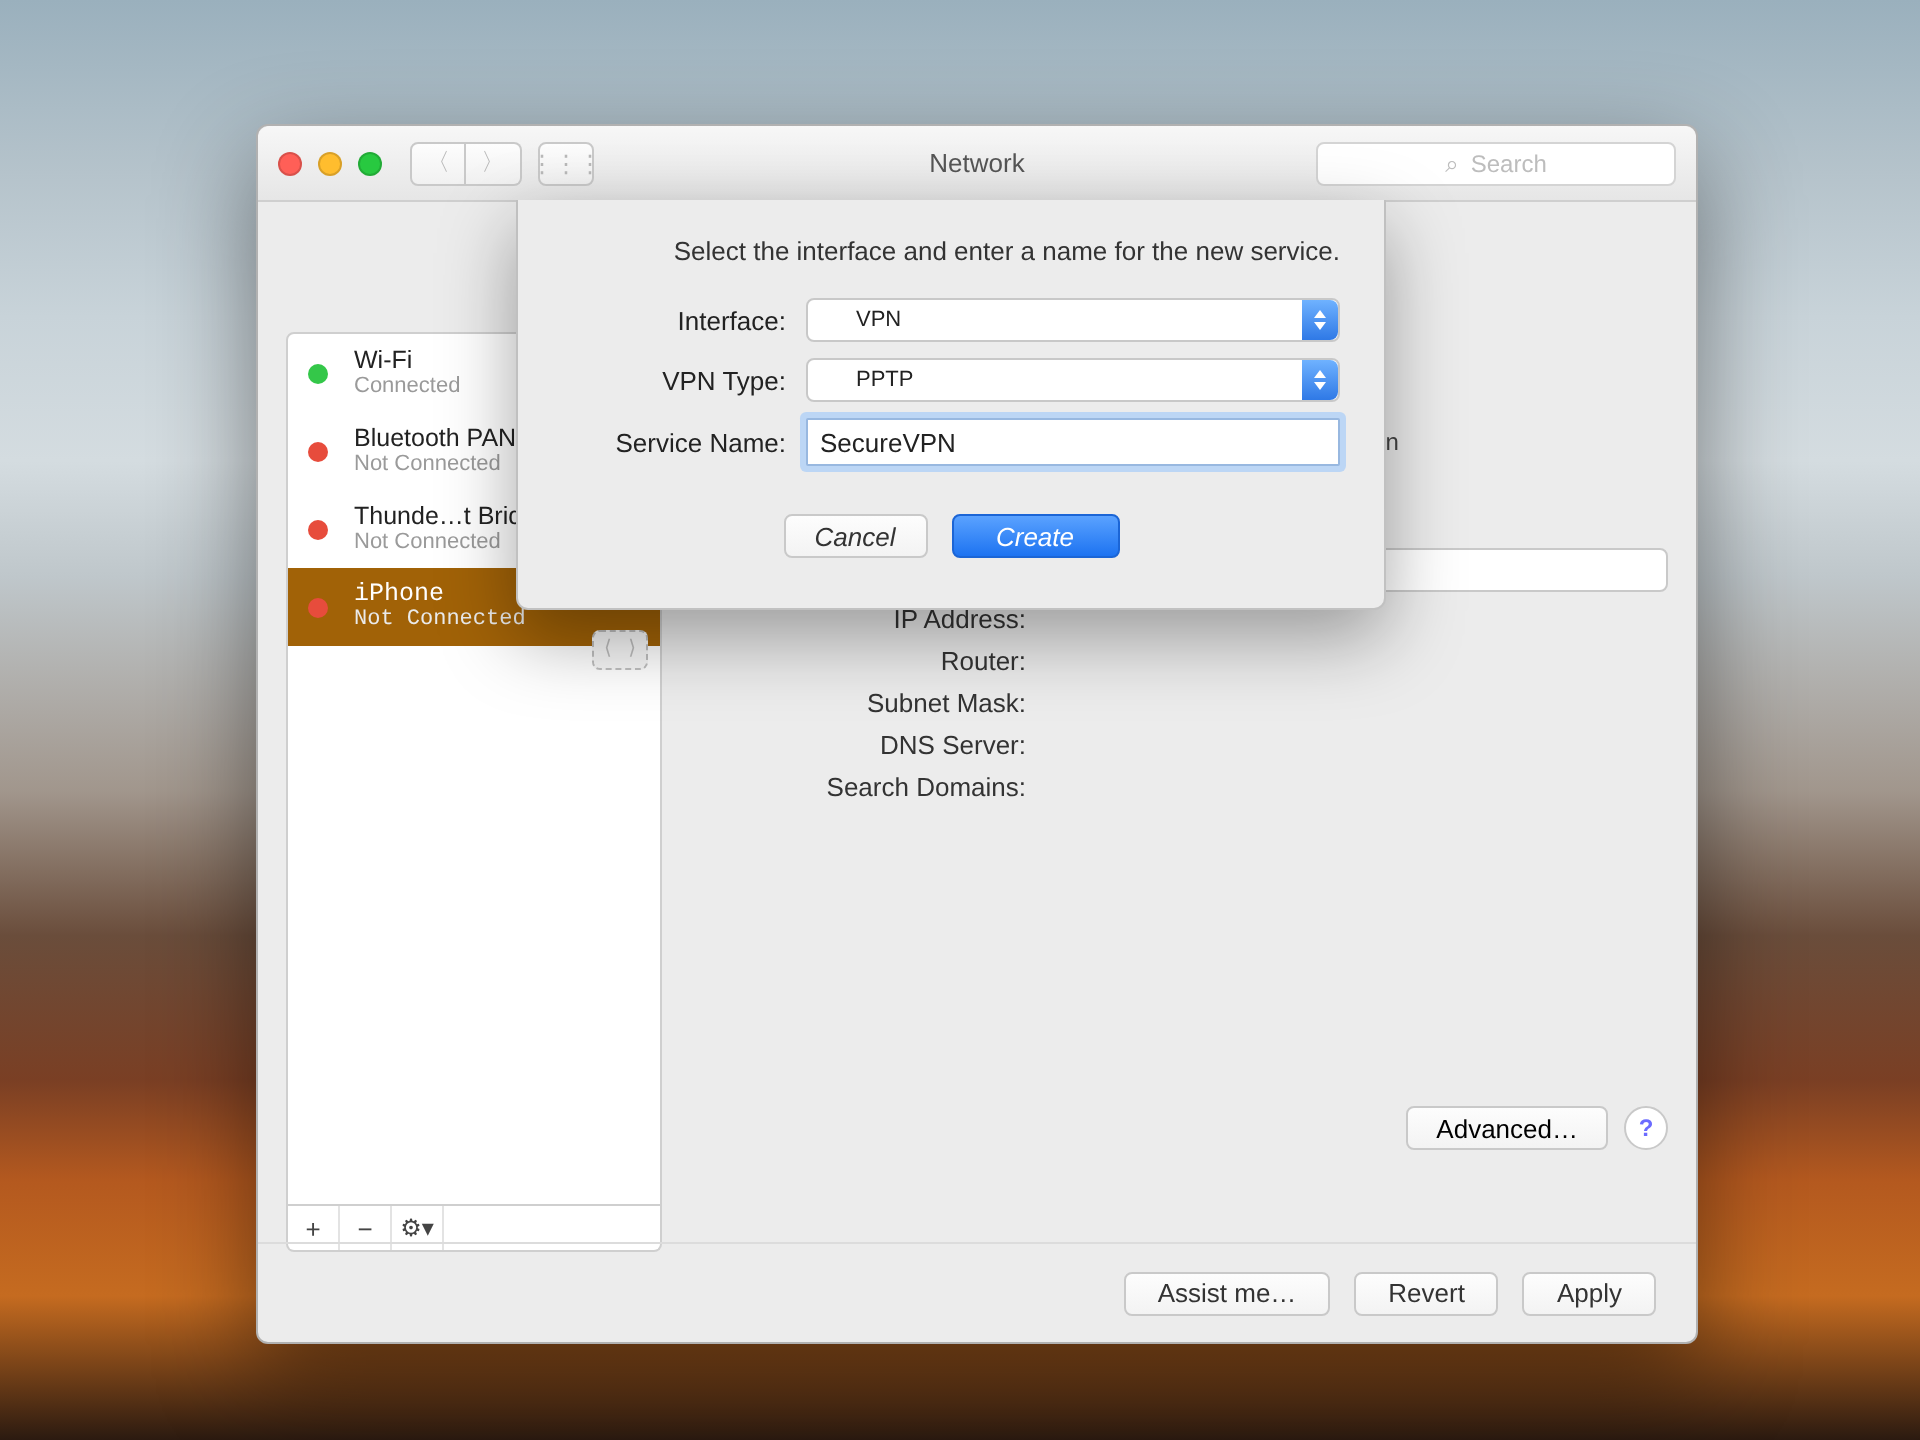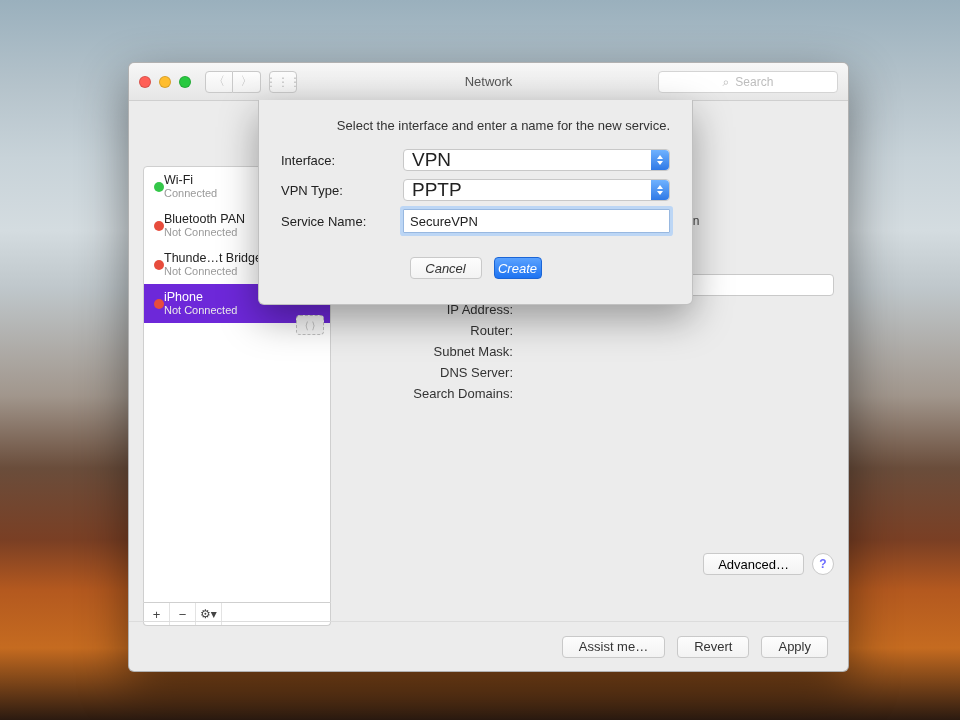--- a/index.html
+++ b/index.html
@@ -56,28 +56,28 @@
     display:flex; align-items:center; justify-content:center; gap:6px;
     color:#bdbdbd; font-size:12px;
   }
   .body { position:absolute; top:38px; left:0; right:0; bottom:0; }
   .sidebar {
     position:absolute; left:14px; top:65px;
     width: 188px; height: 437px;
     background:#fff; border:1px solid #cfcfcf; border-radius:4px 4px 0 0;
     overflow:hidden;
   }
-  .side-item { display:flex; align-items:center; gap:0; padding:6px 10px; }
+  .side-item { display:flex; align-items:center; gap:13px; padding:6px 10px; }
   .dot { width:10px; height:10px; border-radius:50%; flex:none; }
   .dot.green { background:#34c749; }
   .dot.red   { background:#e74c3c; }
   .si-text { display:flex; flex-direction:column; line-height:1.15; }
   .si-name { font-size:12.5px; color:#222; white-space:nowrap; overflow:hidden; text-overflow:ellipsis; max-width:130px;}
   .si-status { font-size:11px; color:#9a9a9a; }
-  .side-item.selected { background:#6d28d9; }
+  .side-item.selected { background:#a16207;font-family:Liberation Mono, monospace; }
   .side-item.selected .si-name { color:#fff; }
   .side-item.selected .si-status { color:#eaeaea; }
   .side-drag {
     position:absolute; right:6px; top: 148px;
     width:28px; height:20px;
     border:1px dashed #bfbfbf; border-radius:4px;
     display:flex; align-items:center; justify-content:center; color:#bdbdbd; font-size:10px;
     background:#f7f7f7;
   }
   .sidebar-footer {
@@ -123,24 +123,24 @@
     background:#ececec;
     border:1px solid rgba(0,0,0,0.18);
     border-top:none;
     border-radius:0 0 6px 6px;
     box-shadow: 0 14px 38px rgba(0,0,0,0.35);
     padding:18px 22px 14px 22px;
     z-index: 50;
   }
   .sheet-instruction { text-align:right; font-size:13px; color:#333; margin-bottom:16px; }
   .sheet-row { display:flex; align-items:center; margin:8px 0; }
-  .sheet-label { width:122px; padding-right:10px; color:#222; }
+  .sheet-label { width:122px; text-align:right; padding-right:10px; color:#222; }
   .popup {
     flex:1; height:22px; background:#fff; border:1px solid #c8c8c8; border-radius:4px;
-    display:flex; align-items:center; position:relative; padding-left:8px; font-size:19px; color:#222;
+    display:flex; align-items:center; position:relative; padding-left:24px; font-size:11px; color:#222;
   }
   .popup .stepper {
     position:absolute; right:0; top:0; bottom:0; width:18px;
     background: linear-gradient(#6fb2ff,#2f79e6);
     border-radius:0 4px 4px 0;
     display:flex; flex-direction:column; align-items:center; justify-content:center; gap:0;
   }
   .stepper::before, .stepper::after {
     content:""; width:0; height:0; border-left:3px solid transparent; border-right:3px solid transparent;
   }
@@ -311,19 +311,19 @@
       <div class="sheet-label">Service Name:</div>
       <div class="textfield">
         <span>SecureVPN</span>
       </div>
     </div>
 
     <div class="sheet-buttons">
       <div class="btn" style="width:72px">
         <span>Cancel</span>
       </div>
-      <div class="btn primary" style="width:48px">
+      <div class="btn primary" style="width:84px">
         <span>Create</span>
       </div>
     </div>
   </div>
 
 </div>
 
 </body></html>

